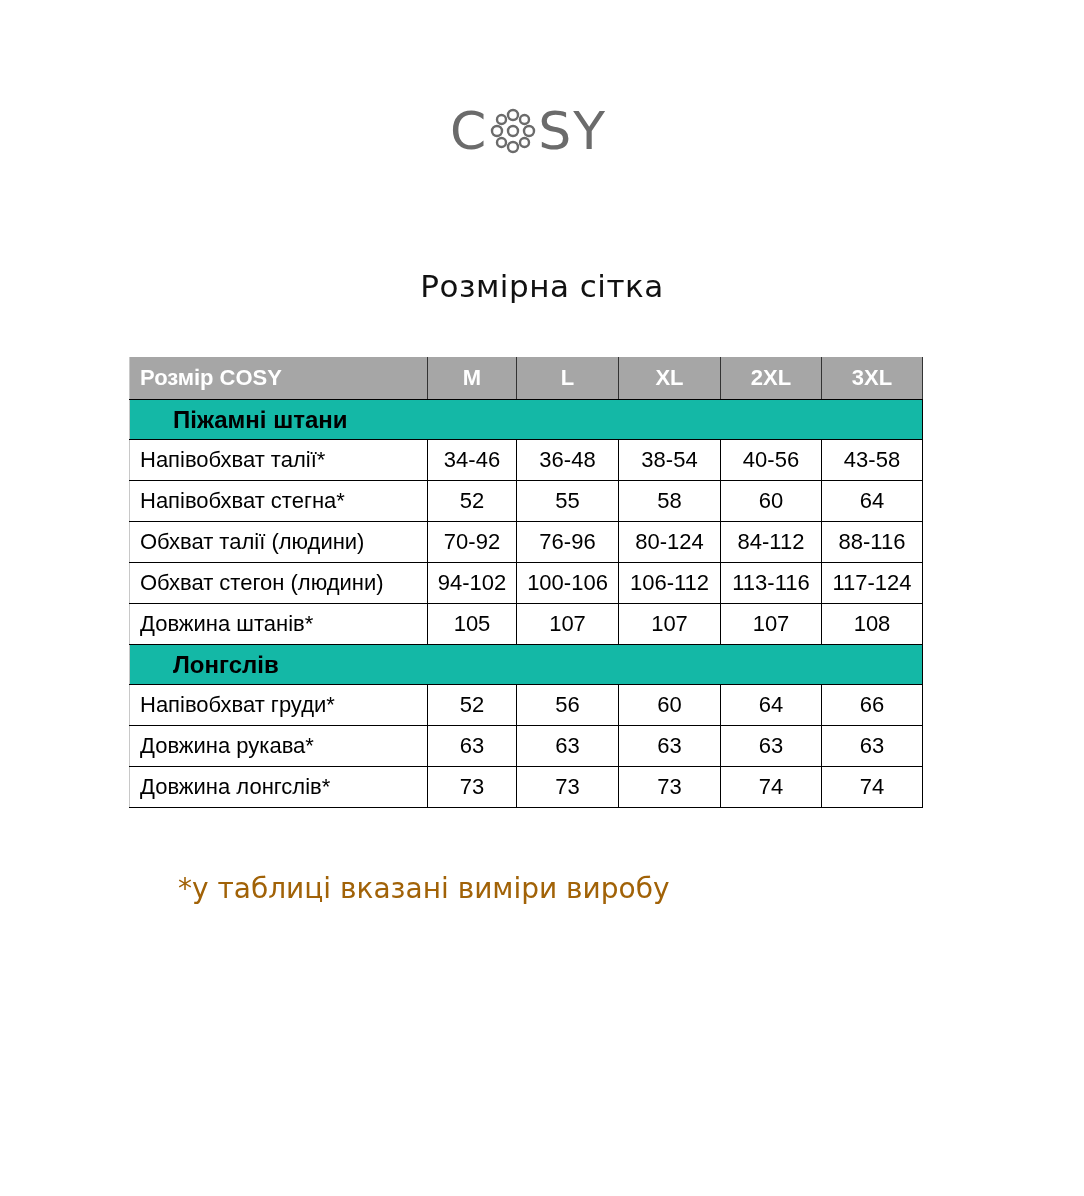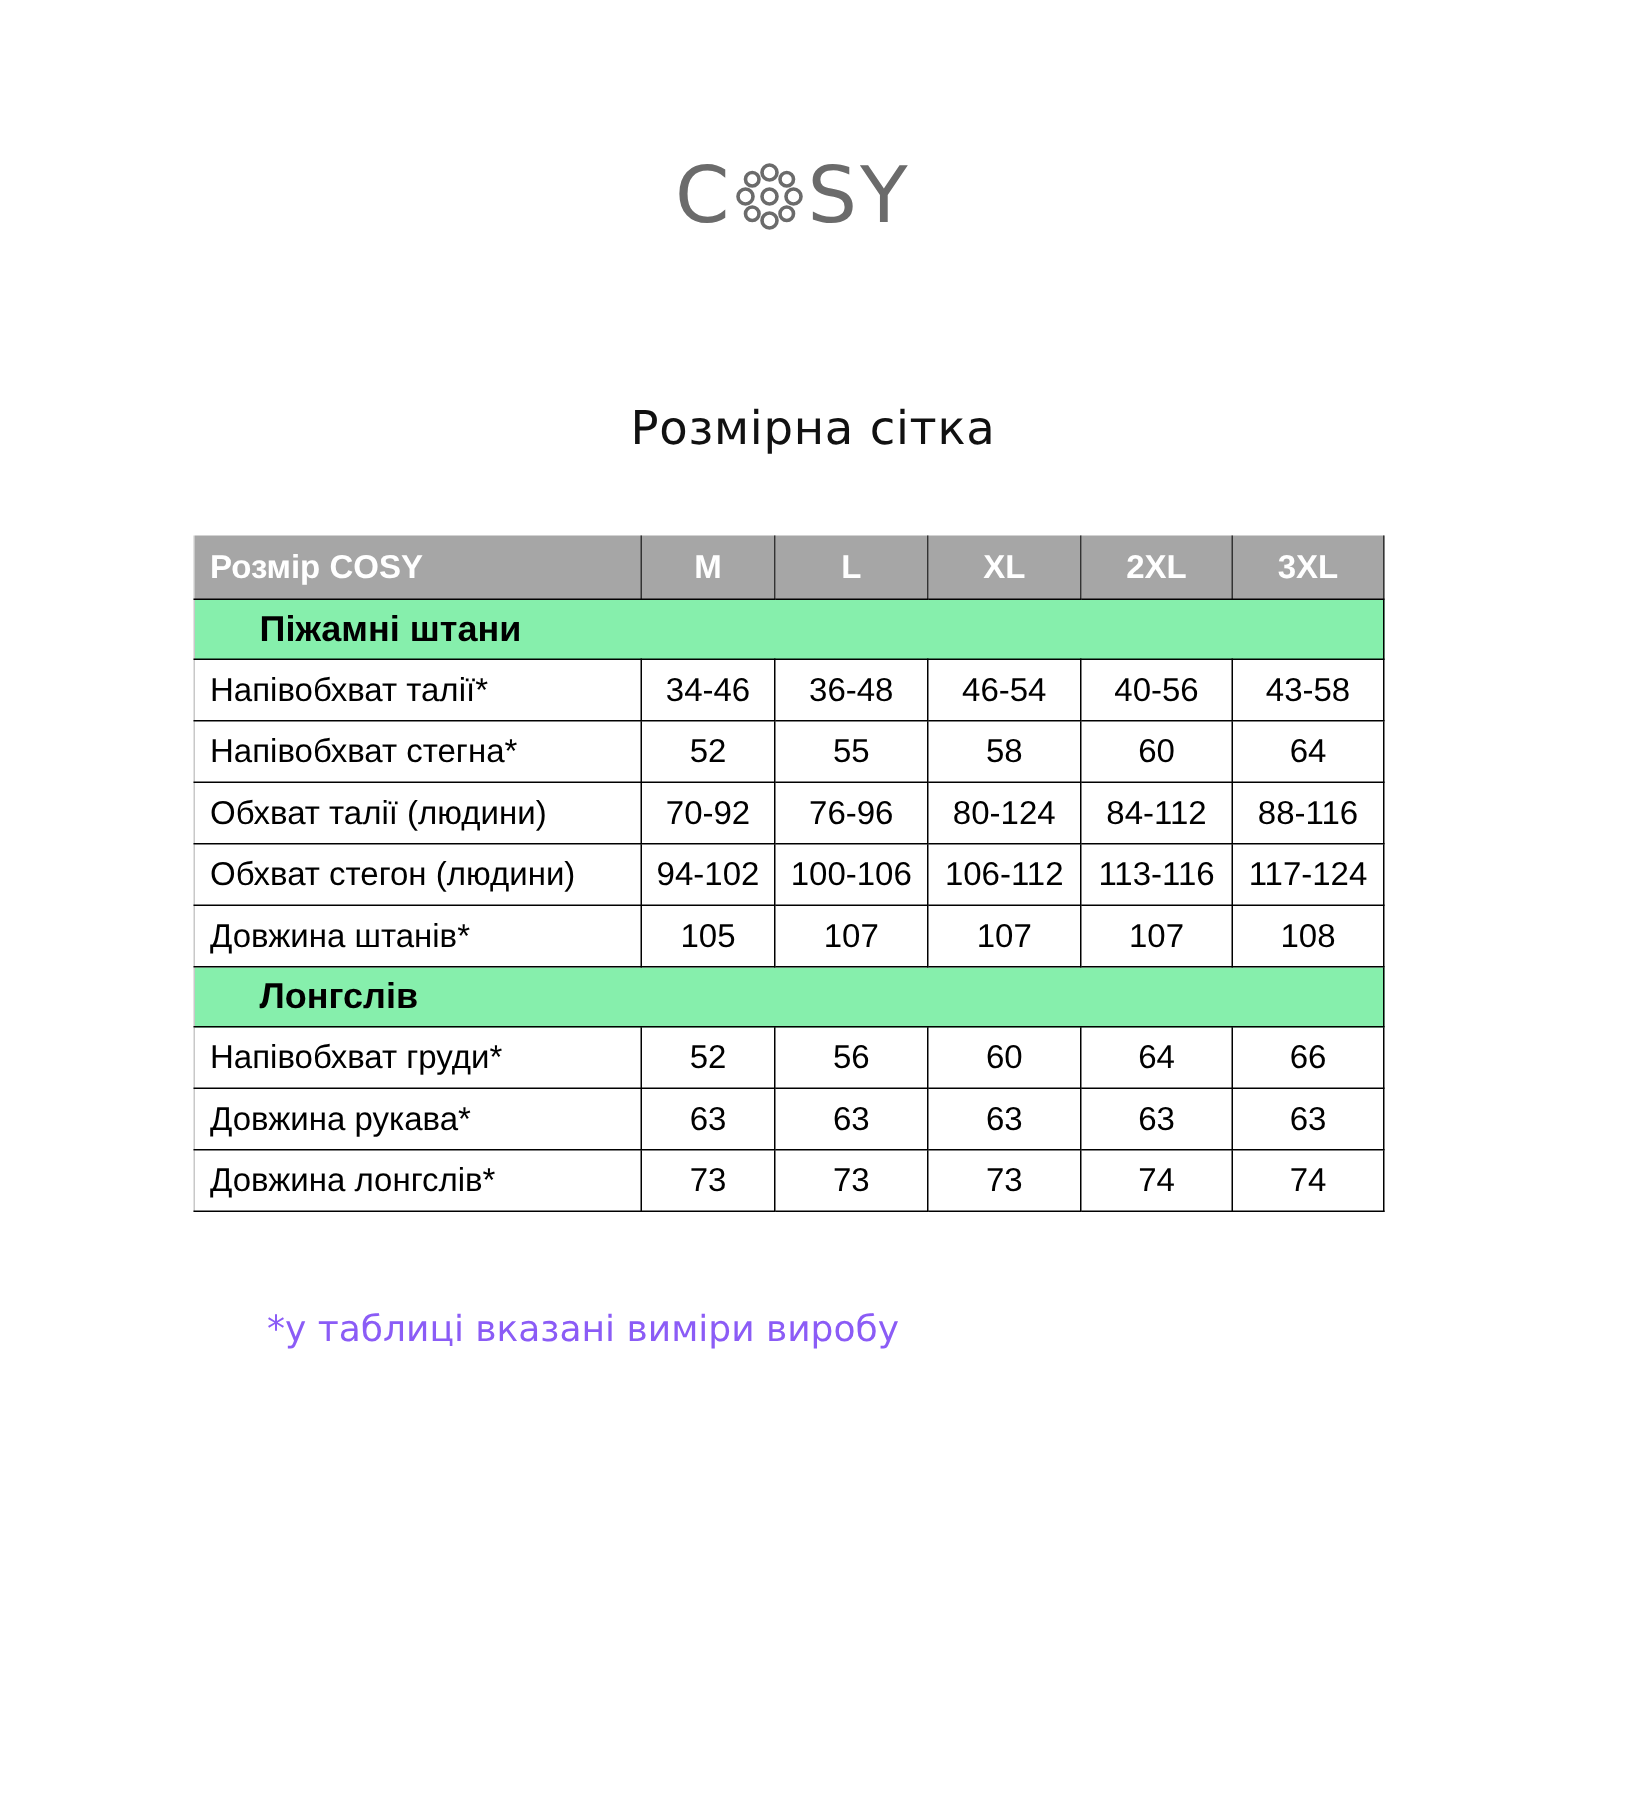--- a/index.html
+++ b/index.html
@@ -16,30 +16,30 @@
            color: #111; letter-spacing: 0.5px; }
   table.sizes { position: absolute; left: 129px; top: 357px; border-collapse: collapse;
                 font-family: "Liberation Sans", sans-serif; font-size: 22px; }
   table.sizes td, table.sizes th { border: 1px solid #000; padding: 0; height: 40px;
                                    text-align: center; color: #000; }
   table.sizes tr > *:first-child { border-left: 1px solid #c8c8c8; text-align: left; padding-left: 10px; }
   table.sizes thead th { background: #a6a6a6; color: #ffffff; font-weight: bold;
                          font-size: 22px; height: 42px; border-top: none;
                          border-left-color: #333; border-right-color: #333; }
   table.sizes thead th:first-child { border-left: 1px solid #c8c8c8; }
-  table.sizes tr.section td { background: #86efac; font-weight: bold; font-size: 24px;
+  table.sizes tr.section td { background: #14b8a6; font-weight: bold; font-size: 24px;
                               height: 39px; padding-left: 43px; }
   .col-label { width: 298px; }
   .col-m { width: 89px; }
   .col-l { width: 102px; }
   .col-xl { width: 102px; }
   .col-2xl { width: 101px; }
   .col-3xl { width: 101px; }
-  .footnote { position: absolute; left: 178px; top: 872px; font-size: 24px;
-              font-family: "DejaVu Sans", sans-serif; color: #8b5cf6; }
+  .footnote { position: absolute; left: 178px; top: 872px; font-size: 28px;
+              font-family: "DejaVu Sans", sans-serif; color: #a16207; }
 </style>
 </head>
 <body>
 
 <div class="logo">
   <span class="ch">C</span>
   <svg viewBox="0 0 48 48" fill="none" stroke="#6b6b6b" stroke-width="2.4">
     <circle cx="24" cy="24" r="5"></circle>
     <circle cx="24" cy="8" r="5"></circle>
     <circle cx="24" cy="40" r="5"></circle>
@@ -76,21 +76,21 @@
     </tr>
   </thead>
   <tbody>
     <tr class="section">
       <td colspan="6">Піжамні штани</td>
     </tr>
     <tr>
       <td>Напівобхват талії*</td>
       <td>34-46</td>
       <td>36-48</td>
-      <td>46-54</td>
+      <td>38-54</td>
       <td>40-56</td>
       <td>43-58</td>
     </tr>
     <tr>
       <td>Напівобхват стегна*</td>
       <td>52</td>
       <td>55</td>
       <td>58</td>
       <td>60</td>
       <td>64</td>

